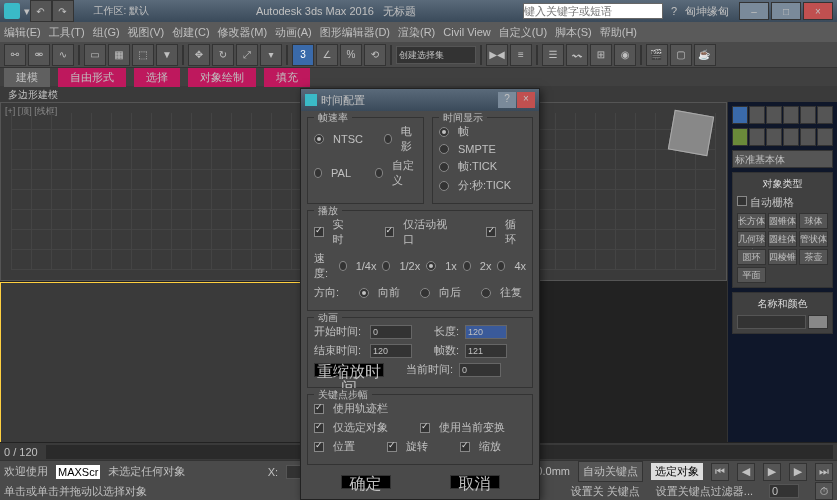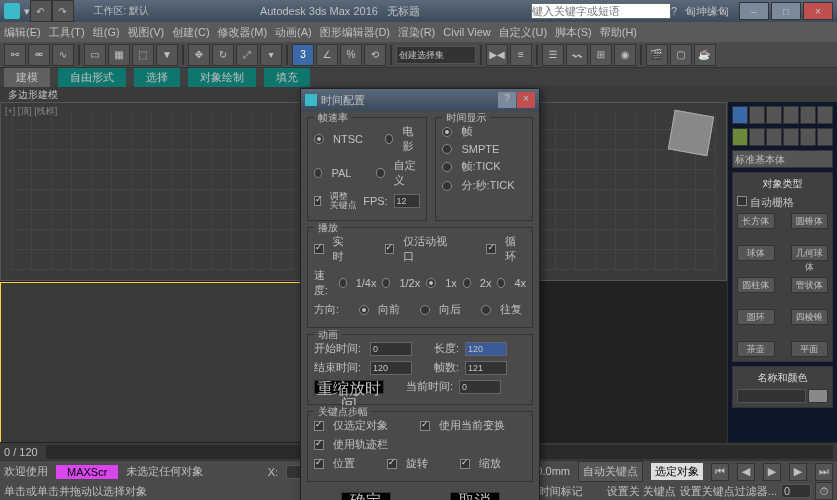--- a/index.html
+++ b/index.html
@@ -1,53 +1,53 @@
 <!DOCTYPE html>
 <html><head>
 <meta charset="utf-8">
 <style>
 *{margin:0;padding:0;box-sizing:border-box;font-family:"Microsoft YaHei",Arial,sans-serif;font-size:11px;color:#c0c0c0;user-select:none}
 body{background:#4a4a4a;width:837px;height:500px;overflow:hidden;position:relative}
 .titlebar{height:22px;background:linear-gradient(#5a6a7a,#3a4a5a);display:flex;align-items:center;padding:0 4px}
 .titlebar .icon{width:16px;height:16px;background:#3abac8;border-radius:2px;margin-right:4px}
 .titlebar .ws{margin-left:20px;font-size:10px}
 .titlebar .title{flex:1;text-align:center;color:#e0e0e0}
-.titlebar .searchbox{width:140px;height:16px;background:#fff;border:1px solid #666;}
+.titlebar .searchbox{width:140px;height:16px;background:#fff;border:1px solid #666;margin-right:8px}
 .titlebar .winbtn{width:30px;height:18px;background:#7a8a9a;border:1px solid #333;margin-left:2px;display:flex;align-items:center;justify-content:center;font-size:10px;cursor:pointer}
 .titlebar .winbtn.close{background:#c05050}
 .menubar{height:18px;background:#5a5a5a;display:flex;align-items:center;padding:10px 4px;gap:8px;font-size:10px}
 .menubar span{cursor:pointer}
 .toolbar{height:26px;background:#4a4a4a;display:flex;align-items:center;padding:0 4px;gap:2px;border-bottom:1px solid #333}
 .tbtn{width:22px;height:22px;background:#555;border:1px solid #333;cursor:pointer;display:flex;align-items:center;justify-content:center;font-size:10px}
 .tsep{width:2px;height:20px;background:#333;margin:0 2px}
 .tabrow{height:18px;background:#404040;display:flex;align-items:center;padding:0 4px;gap:8px;font-size:10px}
-.tab{padding:2px 12px;background:#0f766e;cursor:pointer}
+.tab{padding:2px 12px;background:#be185d;cursor:pointer}
 .tab.active{background:#606060}
 .subtab{height:16px;background:#3a3a3a;padding:2px 8px;font-size:10px}
 .main{display:flex;height:358px}
 .viewports{flex:1;display:grid;grid-template-columns:1fr 1fr;grid-template-rows:1fr 1fr;gap:1px;background:#222}
 .vp{background:#3a3a3a;position:relative;border:1px solid #555}
 .vp.active{border:1px solid #ffd040}
 .vp .label{position:absolute;top:2px;left:4px;font-size:9px;color:#888}
 .vp .grid{position:absolute;inset:10px;background-image:repeating-linear-gradient(0deg,#444 0,#444 1px,transparent 1px,transparent 20px),repeating-linear-gradient(90deg,#444 0,#444 1px,transparent 1px,transparent 20px)}
 .cube{position:absolute;top:10px;right:15px;width:40px;height:40px;background:#888;border:1px solid #aaa;transform:rotate(10deg)}
 .sidepanel{width:110px;background:#0f172a;border-left:1px solid #333;padding:4px}
 .sp-tabs{display:flex;gap:1px;margin-bottom:4px}
 .sp-tab{width:18px;height:18px;background:#555;border:1px solid #333;cursor:pointer}
 .sp-dd{width:100%;height:18px;background:#555;border:1px solid #333;margin-bottom:4px;padding:2px;font-size:10px}
 .sp-sect{background:#404040;border:1px solid #333;margin-bottom:4px;padding:4px}
 .sp-sect .hdr{text-align:center;font-size:10px;margin-bottom:4px;color:#ddd}
-.sp-grid{display:grid;grid-template-columns:1fr 1fr;gap:16px}
+.sp-grid{display:grid;grid-template-columns:1fr 1fr 1fr;gap:2px}
 .sp-btn{height:16px;background:#555;border:1px solid #333;font-size:9px;text-align:center;line-height:14px;cursor:pointer}
 .sp-color{width:100%;height:14px;background:#888;border:1px solid #333;margin-top:4px}
 .bottom{position:absolute;bottom:0;left:0;right:0}
 .timeline{height:18px;background:#3a3a3a;display:flex;align-items:center;border-top:1px solid #222}
 .tl-track{flex:1;height:14px;background:#2a2a2a;margin:0 4px;position:relative}
 .status{height:22px;background:#4a4a4a;display:flex;align-items:center;padding:0 4px;gap:8px;font-size:9px;border-top:1px solid #333}
-.status2{height:18px;background:#4a4a4a;display:flex;align-items:center;padding:0 4px;gap:4px;font-size:9px}
+.status2{height:18px;background:#4a4a4a;display:flex;align-items:center;padding:0 4px;gap:16px;font-size:9px}
 .coord{width:50px;height:14px;background:#333;border:1px solid #555;padding:0 2px}
 .playbtn{width:18px;height:18px;background:#555;border:1px solid #333;cursor:pointer;display:flex;align-items:center;justify-content:center}
 .dialog{position:absolute;left:300px;top:88px;width:240px;background:#4a4a4a;border:1px solid #222;box-shadow:2px 2px 8px rgba(0,0,0,0.5)}
 .dlg-title{height:22px;background:linear-gradient(#5a6a7a,#3a4a5a);display:flex;align-items:center;padding:0 4px}
 .dlg-title .txt{flex:1;font-size:11px}
 .dlg-close{width:18px;height:16px;background:#c05050;text-align:center;line-height:14px;cursor:pointer;font-size:10px}
 .dlg-min{width:18px;height:16px;background:#7a8a9a;text-align:center;line-height:14px;cursor:pointer;font-size:10px;margin-right:1px}
 .dlg-body{padding:6px}
 .dlg-group{border:1px solid #333;padding:6px;margin-bottom:6px;position:relative}
 .dlg-group .gtitle{position:absolute;top:-7px;left:6px;background:#4a4a4a;padding:0 4px;font-size:10px}
@@ -199,21 +199,21 @@
   </div>
 </div>
 
 <div class="bottom">
   <div class="timeline">
     <span style="margin:0 4px">0 / 120</span>
     <div class="tl-track"></div>
   </div>
   <div class="status">
     <span>欢迎使用</span>
-    <span style="background:#d946ef;color:#000;padding:1px 11px">MAXScr</span>
+    <span style="background:#ffffff;color:#000;padding:1px 2px">MAXScr</span>
     <span>未选定任何对象</span>
     <span style="flex:1"></span>
     <span>X:</span>
       <div class="coord"></div>
     <span>Y:</span>
       <div class="coord"></div>
     <span>Z:</span>
       <div class="coord"></div>
     <span>栅格 = 10.0mm</span>
     <span style="background:#555;padding:2px 4px;border:1px solid #333">自动关键点</span>
@@ -253,27 +253,20 @@
             <span class="radio"></span>
             <span>电影</span>
           </div>
         <div class="dlg-row">
             <span class="radio"></span>
             <span>PAL</span>
             <span style="width:16px"></span>
             <span class="radio"></span>
             <span>自定义</span>
           </div>
-        <div class="dlg-row">
-            <span class="chk on"></span>
-            <span style="font-size:9px;line-height:9px">调整
-关键点</span>
-            <span style="margin-left:auto">FPS:</span>
-            <span class="spinner">12</span>
-          </div>
       </div>
       <div class="dlg-group">
         <div class="gtitle">时间显示</div>
         <div class="dlg-row">
             <span class="radio on"></span>
             <span>帧</span>
           </div>
         <div class="dlg-row">
             <span class="radio"></span>
             <span>SMPTE</span>
@@ -346,28 +339,28 @@
           <span class="dlg-btn" style="width:70px">重缩放时间</span>
           <span style="width:10px"></span>
           <span>当前时间:</span>
           <span class="spinner">0</span>
         </div>
     </div>
     <div class="dlg-group">
       <div class="gtitle">关键点步幅</div>
       <div class="dlg-row">
           <span class="chk on"></span>
+          <span>使用轨迹栏</span>
+        </div>
+      <div class="dlg-row">
+          <span class="chk on"></span>
           <span>仅选定对象</span>
           <span style="width:20px"></span>
           <span class="chk on"></span>
           <span>使用当前变换</span>
-        </div>
-      <div class="dlg-row">
-          <span class="chk on"></span>
-          <span>使用轨迹栏</span>
         </div>
       <div class="dlg-row">
           <span class="chk on"></span>
           <span>位置</span>
           <span style="width:20px"></span>
           <span class="chk on"></span>
           <span>旋转</span>
           <span style="width:20px"></span>
           <span class="chk on"></span>
           <span>缩放</span>

